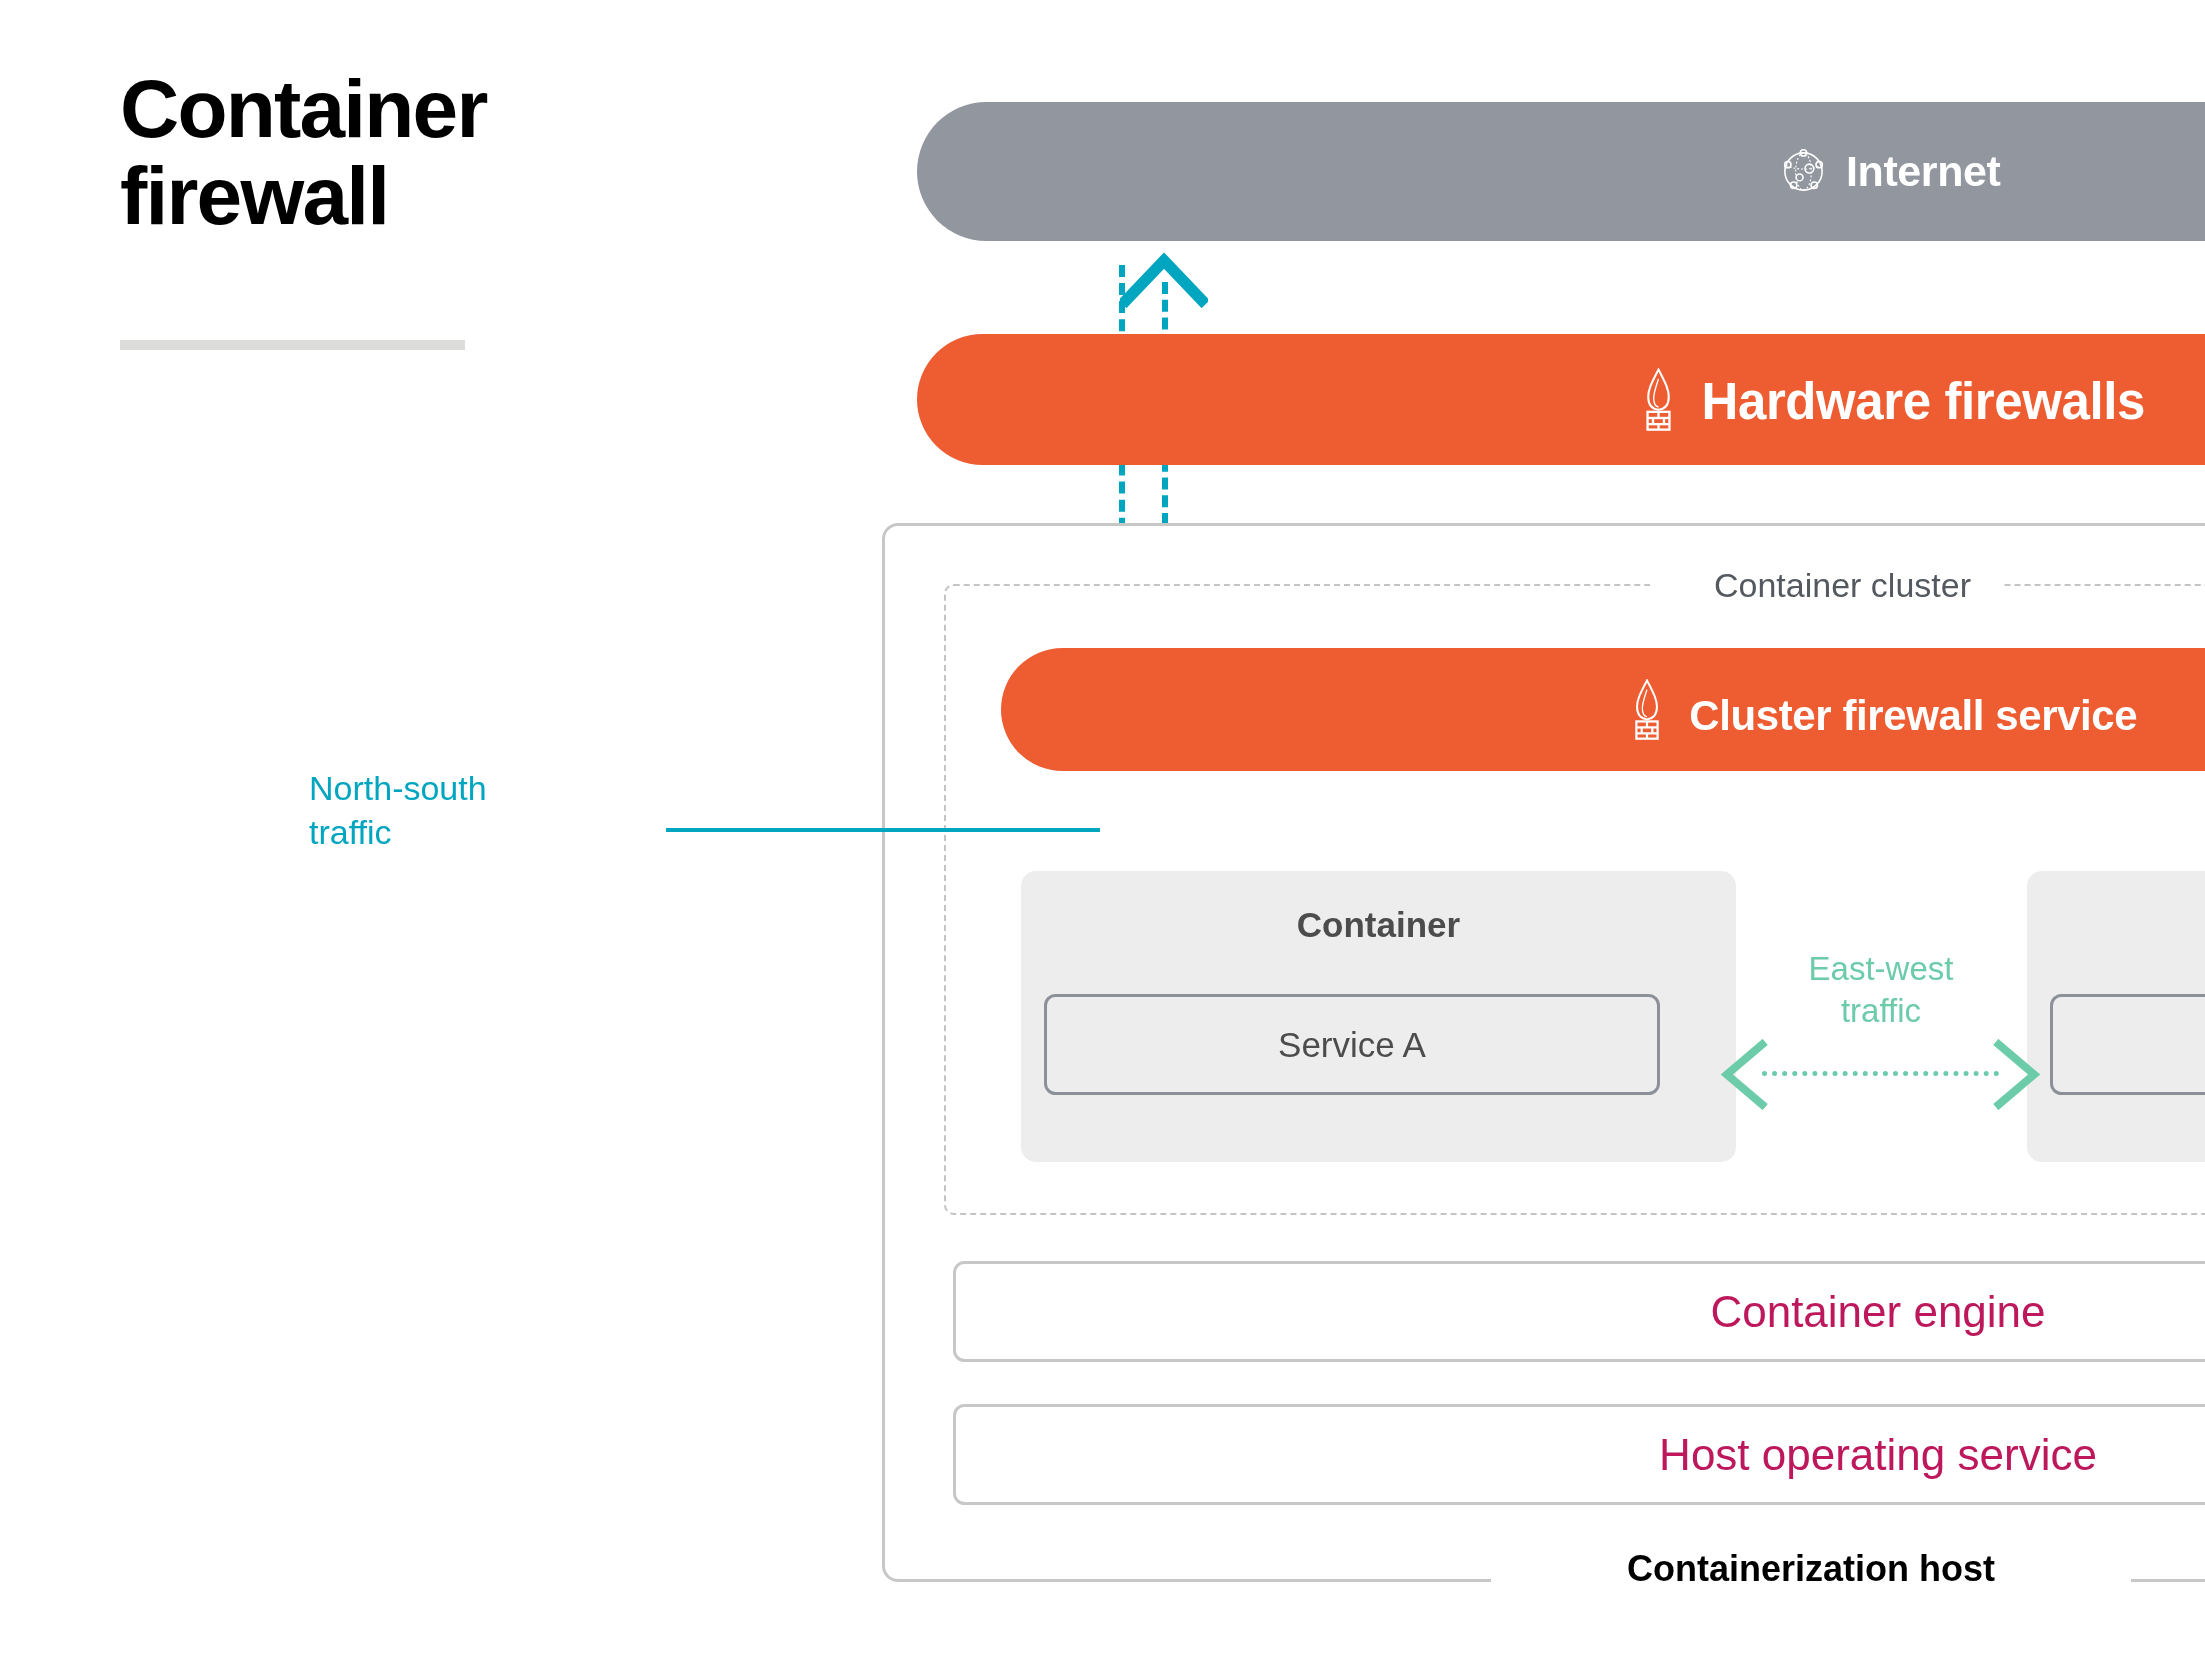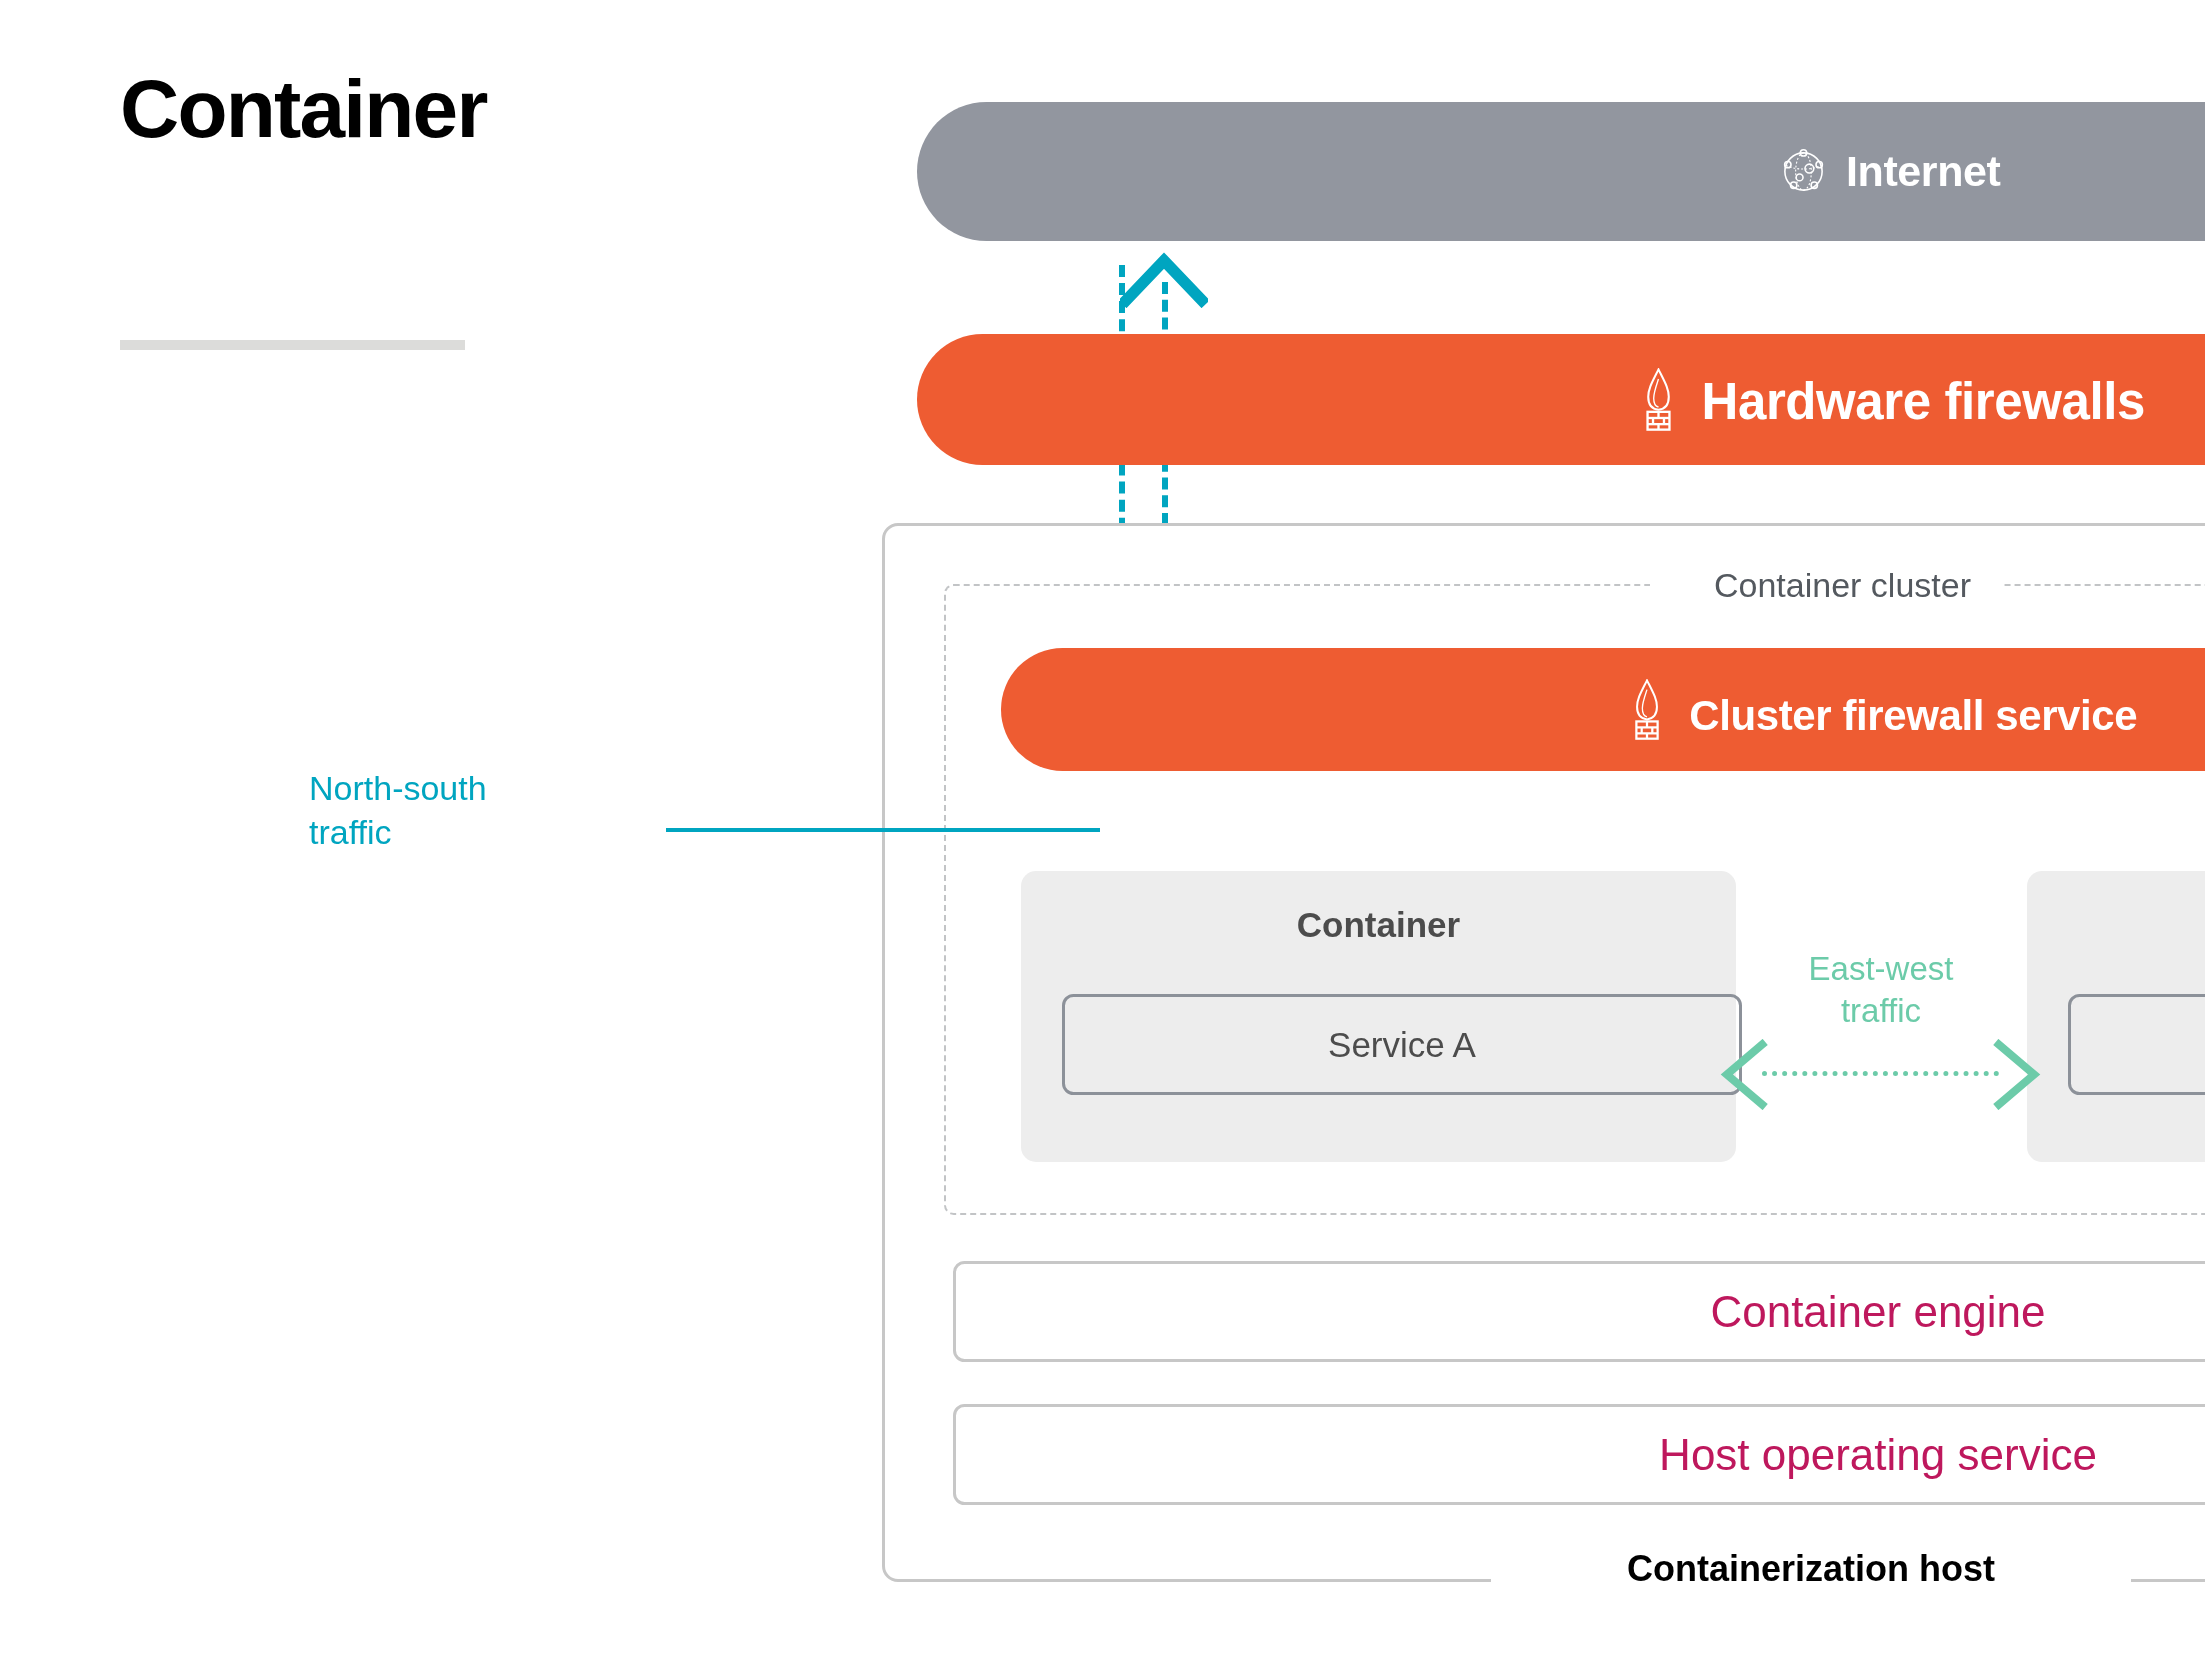--- a/index.html
+++ b/index.html
@@ -172,23 +172,23 @@
     left: 0; right: 0;
     top: 34px;
     text-align: center;
     font-size: 35px;
     font-weight: 700;
     color: #4c4c4c;
     white-space: nowrap;
   }
   .service-box {
     position: absolute;
-    left: 41px;
+    left: 23px;
     top: 123px;
-    width: 680px;
+    width: 616px;
     height: 101px;
     border: 3.1px solid #8c9199;
     border-radius: 11.5px;
     box-sizing: border-box;
     display: flex;
     align-items: center;
     justify-content: center;
   }
   .service-label {
     font-size: 35px;
@@ -272,20 +272,21 @@
   
   .icon { display: block; }
 </style>
 </head>
 <body>
 
 <div id="stage">
 
   <div class="title-block">
     <div class="title-line">Container</div>
+    <div class="title-line">firewall</div>
   </div>
   <div class="title-rule"></div>
 
   <div class="ns-dash" id="ns-down-line"></div>
   <div class="ns-dash" id="ns-up-line"></div>
 
   <svg class="arrow-svg" style="left:1120px; top:251px;" width="88" height="57" viewBox="0 0 200 130">
     <polyline points="14,112 100,22 186,112" fill="none" stroke="#00a5c0" stroke-width="26" stroke-linecap="square" stroke-linejoin="miter"></polyline>
   </svg>
 

